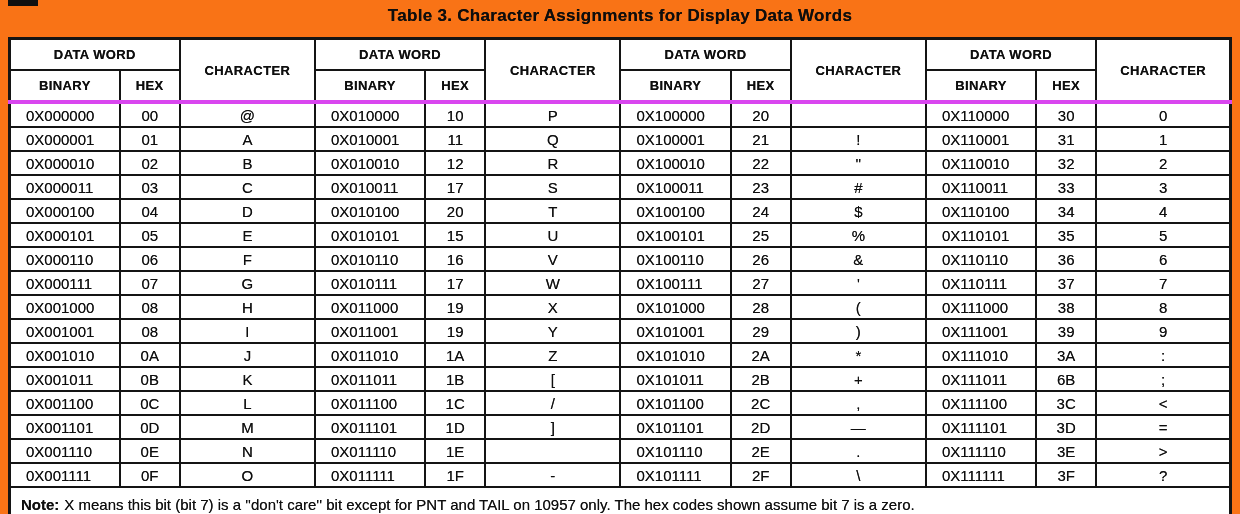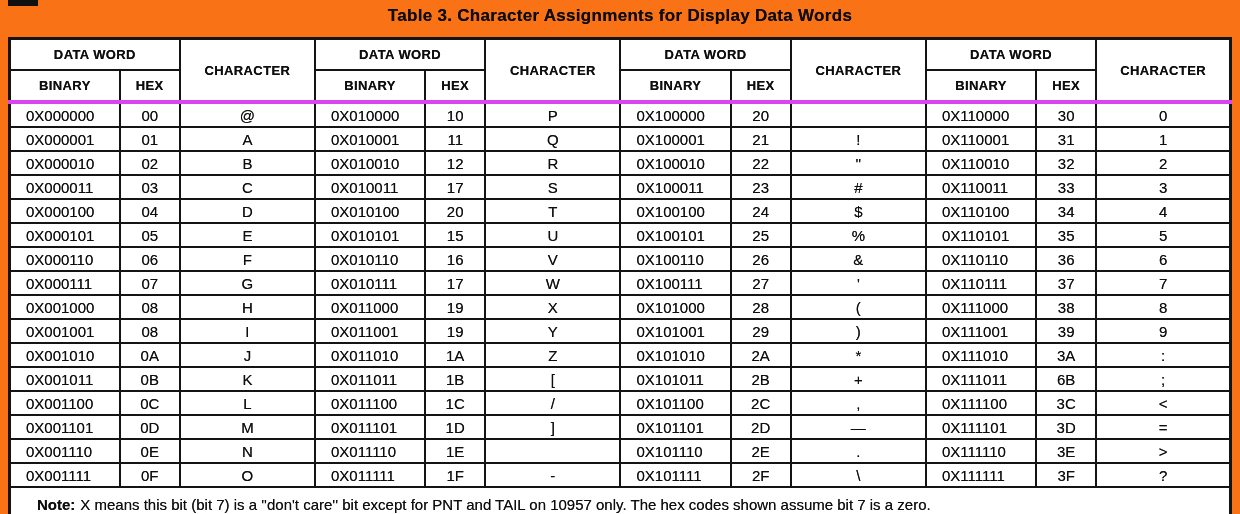--- a/index.html
+++ b/index.html
@@ -73,21 +73,21 @@
   
   tbody td { border-top: none; border-bottom: none; }
   tbody tr:first-child td { border-top: 4px solid #d946ef; }
   tbody tr:last-child td { border-bottom: 2px solid #141414; }
   .note-cell {
     font-size: 15px;
     text-align: left;
     padding: 8px 10px 9px 10px;
     text-shadow: 0 0 0.5px rgba(0,0,0,0.7);
   }
-  .note-label { font-weight: bold; margin-right: 5px; margin-left: 16px; }
+  .note-label { font-weight: bold; margin-right: 5px; }
 </style>
 </head>
 <body>
 
 <div class="page">
 
   <div class="scan-artifact"></div>
 
   <div class="title">Table 3. Character Assignments for Display Data Words</div>
 

